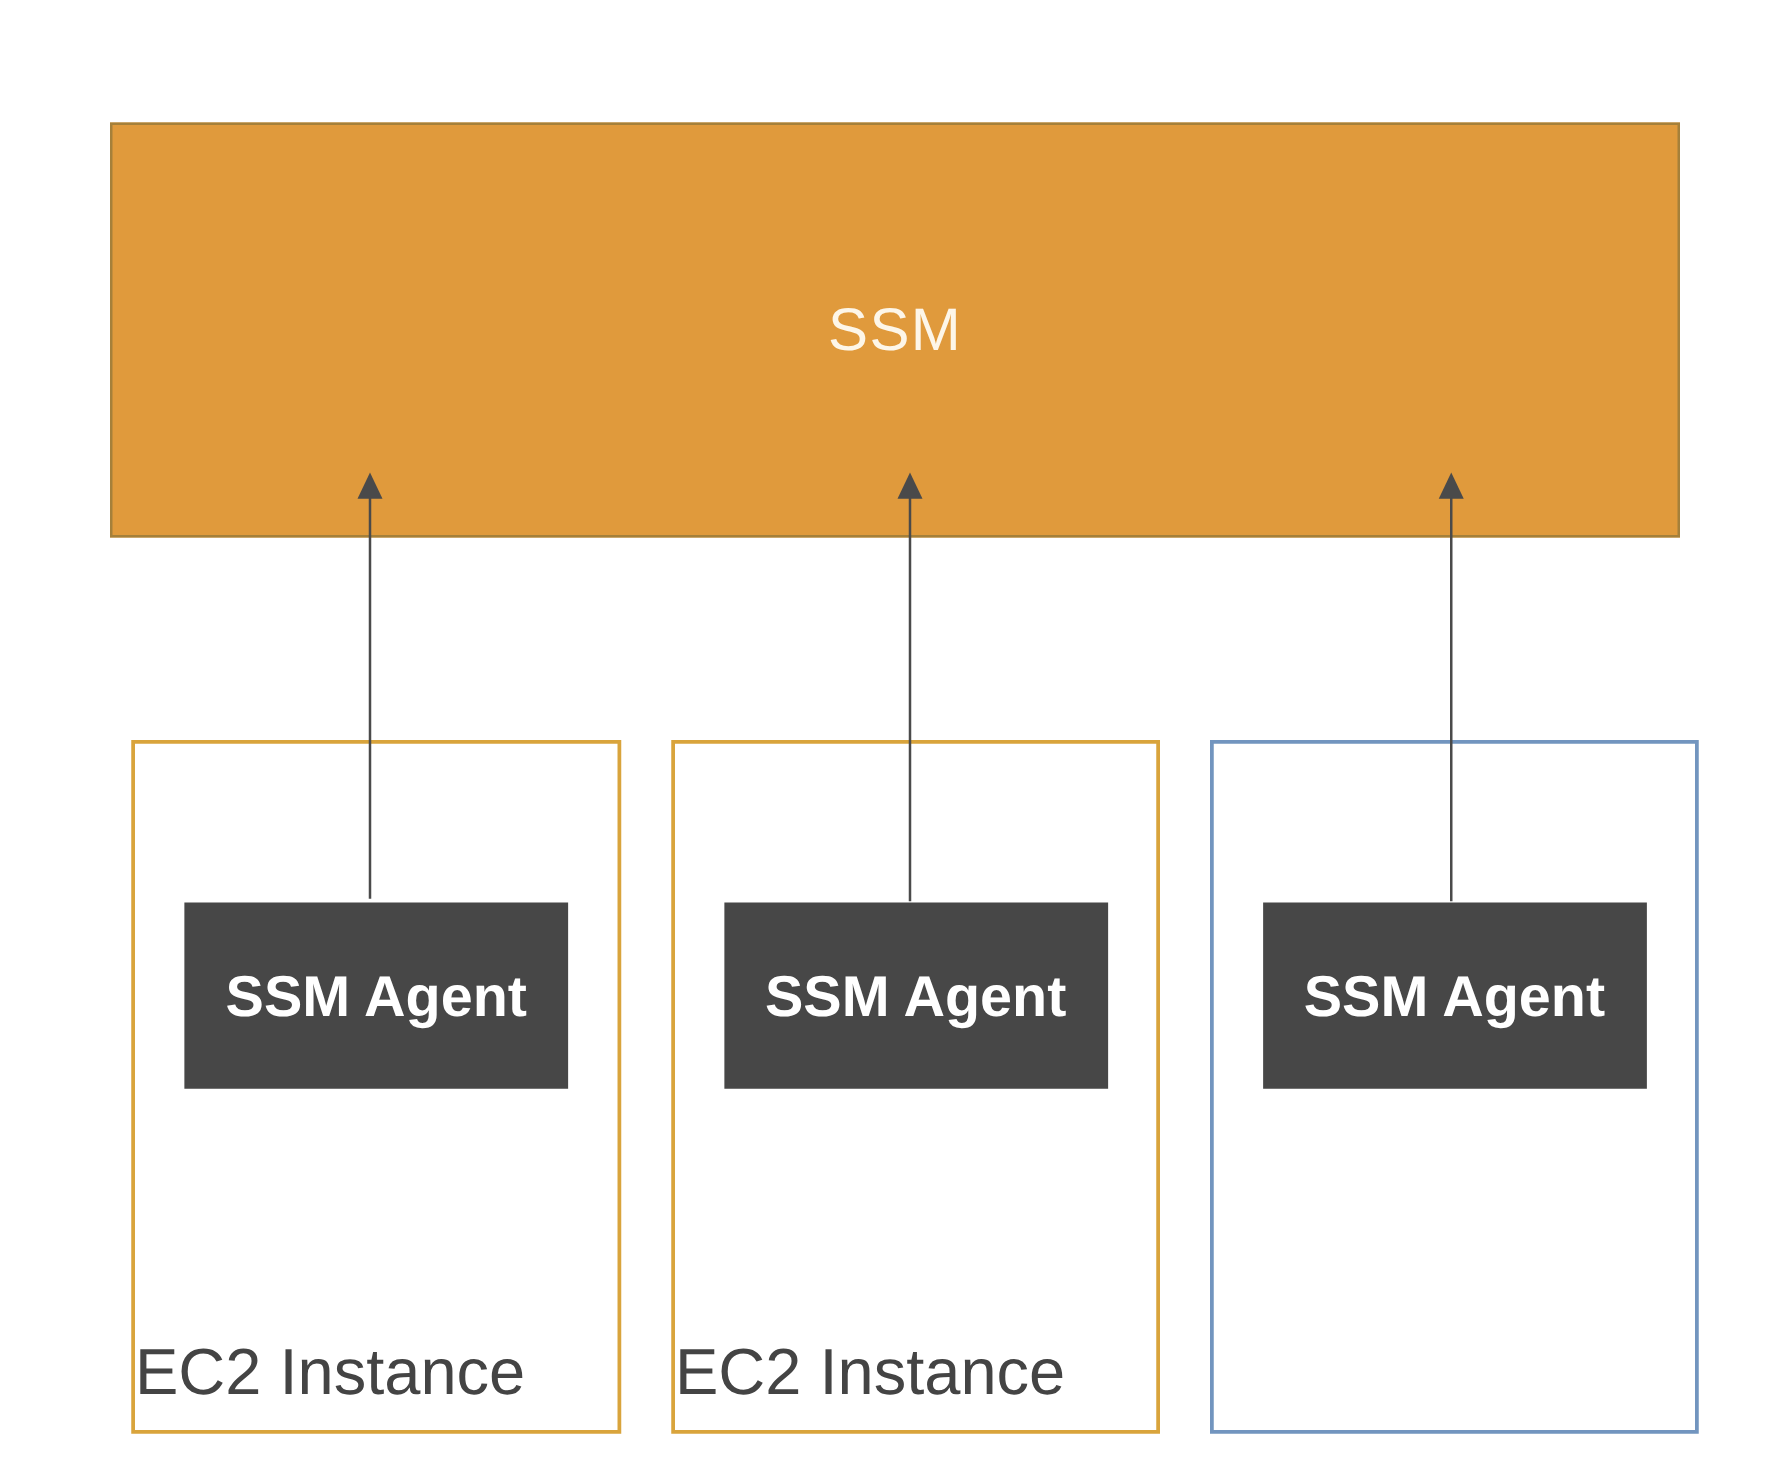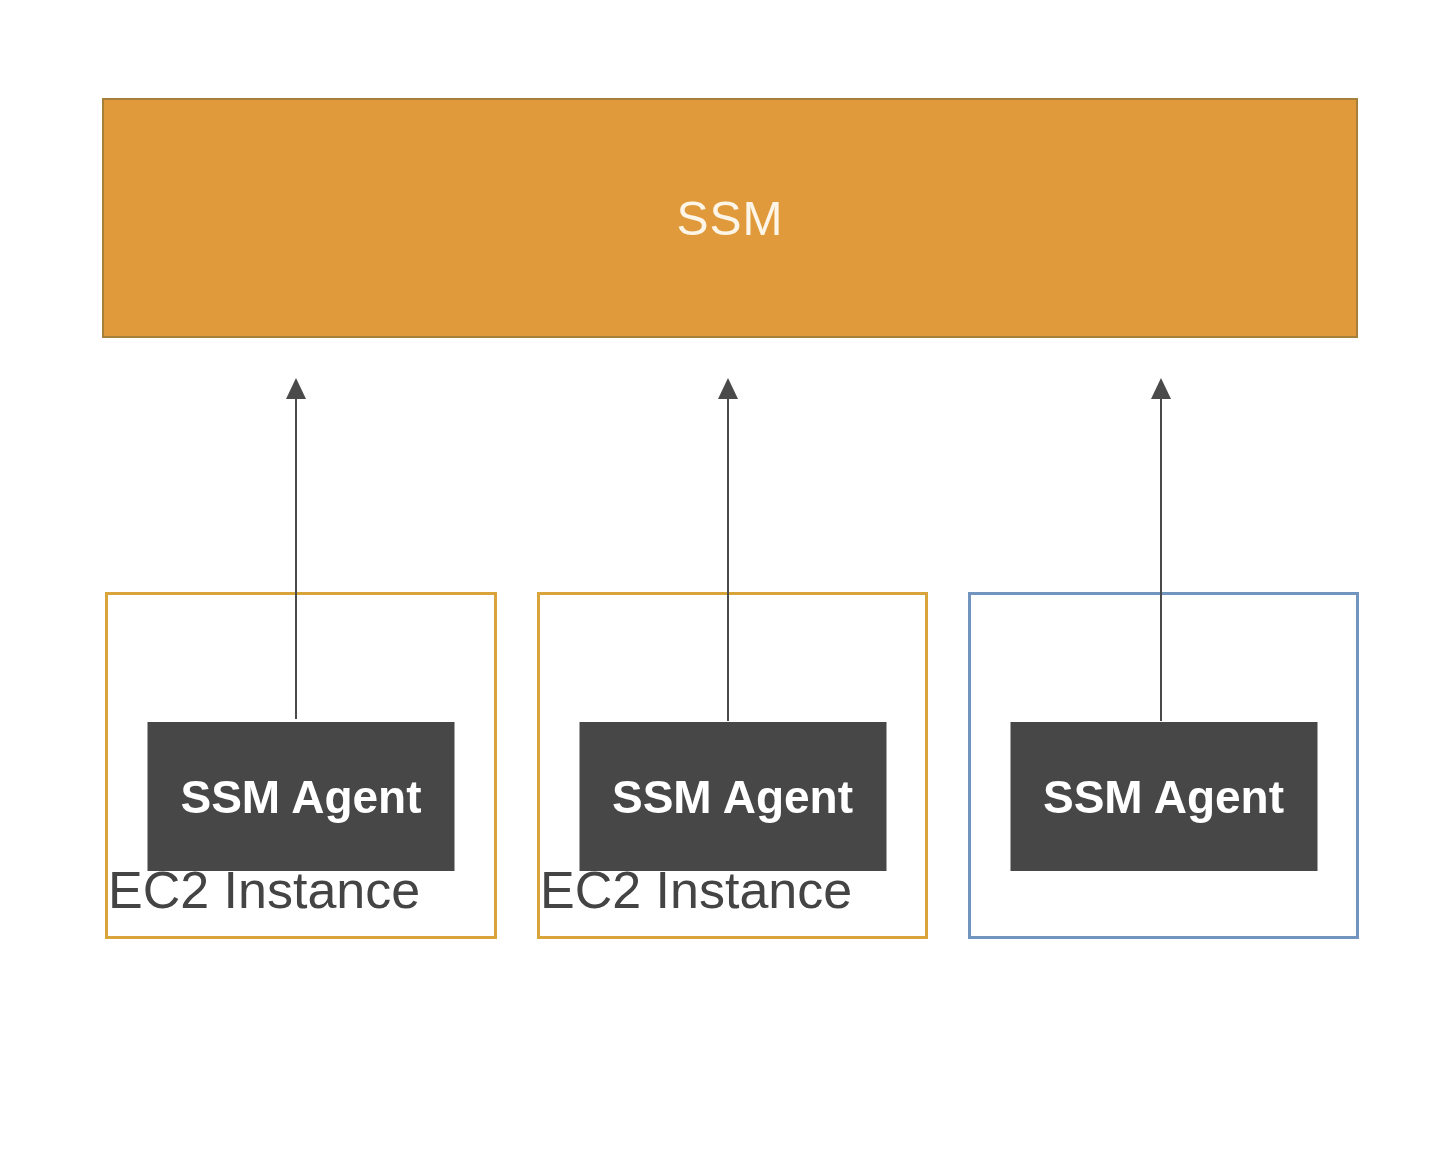--- a/index.html
+++ b/index.html
@@ -21,39 +21,39 @@
   }
   .canvas {
     position: relative;
     width: 1432px;
     height: 1166px;
     background: var(--background);
     overflow: hidden;
   }
   .ssm-box {
     position: absolute;
-    left: 102px;
+    left: 88px;
     top: 98px;
     width: 1256px;
-    height: 240px;
+    height: 332px;
     background: var(--ssm-fill);
     border: 2px solid var(--ssm-border);
     display: flex;
     align-items: center;
     justify-content: center;
   }
   .ssm-label {
     color: var(--ssm-text);
     font-size: 48px;
     letter-spacing: 1px;
   }
   .group {
     position: absolute;
     top: 592px;
-    height: 347px;
+    height: 555px;
     background: var(--background);
     border: 3px solid var(--ec2-border);
   }
   .group.onprem { border-color: var(--onprem-border); }
   .group-1 { left: 105px;  width: 392px; }
   .group-2 { left: 537px;  width: 391px; }
   .group-3 { left: 968px;  width: 391px; }
   .agent-box {
     position: absolute;
     top: 127px;

